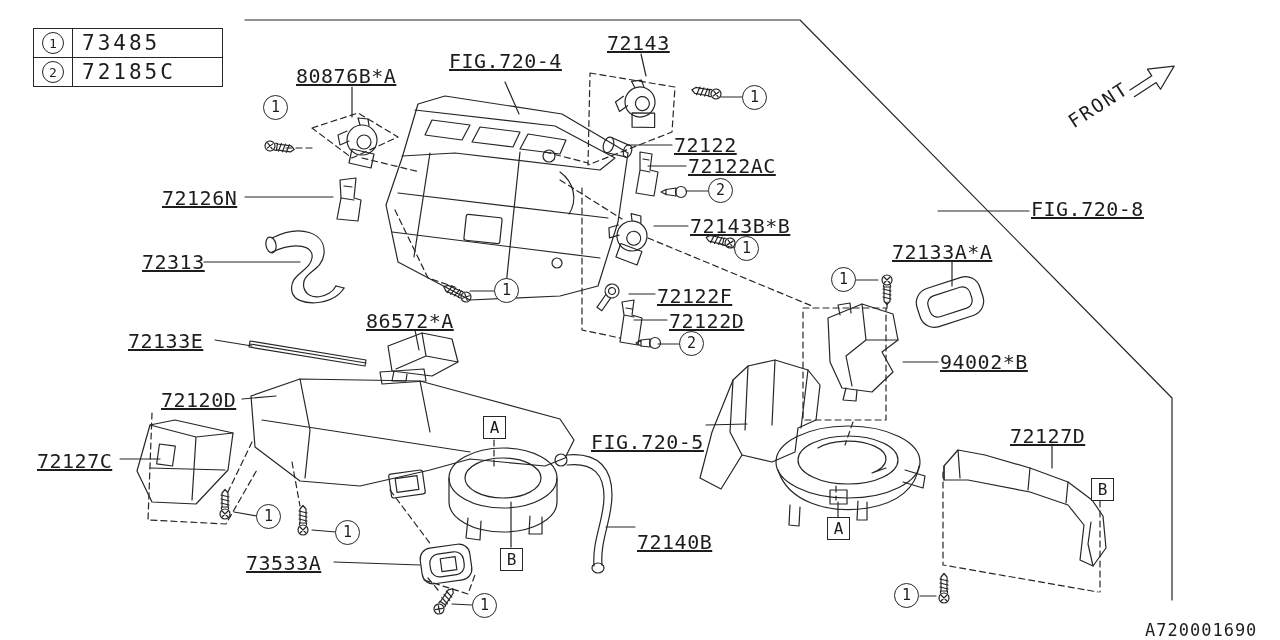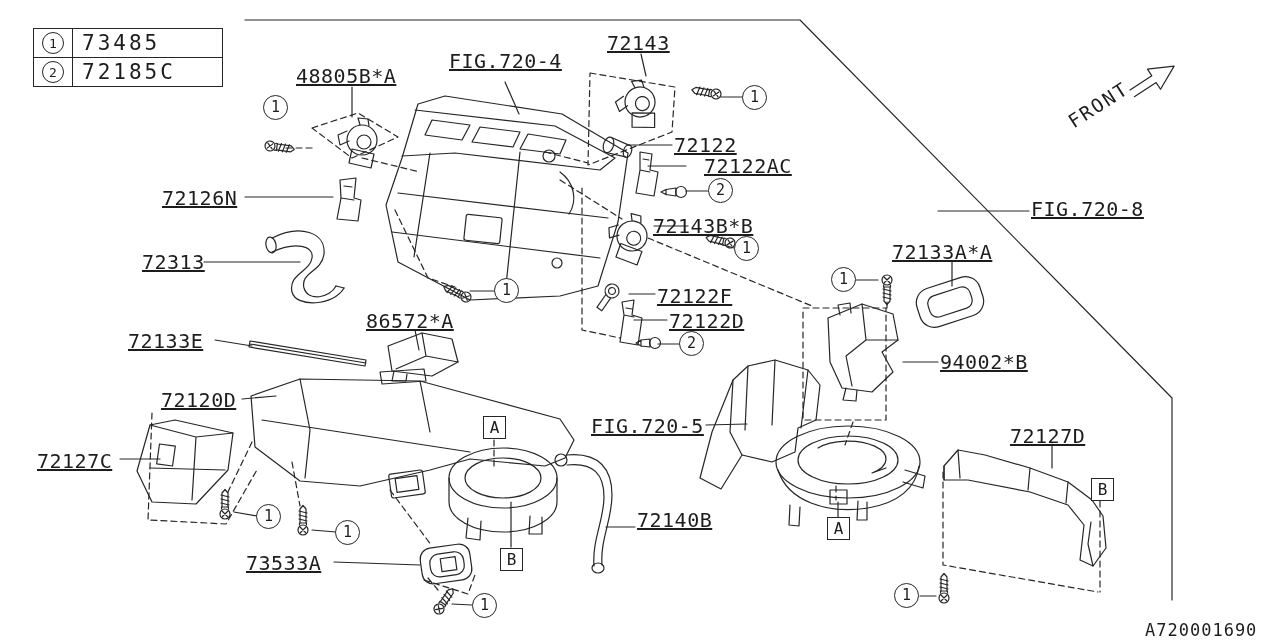--- a/index.html
+++ b/index.html
@@ -235,40 +235,40 @@
     <div class="legpart">73485</div>
   </div>
   <div class="legrow">
     <div class="legnum">
           <span>2</span>
         </div>
     <div class="legpart">72185C</div>
   </div>
 </div>
 
-<div class="plabel" style="left:296px;top:66px">48805B*A</div>
+<div class="plabel" style="left:296px;top:66px">80876B*A</div>
 <div class="plabel" style="left:449px;top:51px">FIG.720-4</div>
 <div class="plabel" style="left:607px;top:33px">72143</div>
 <div class="plabel" style="left:674px;top:135px">72122</div>
-<div class="plabel" style="left:704px;top:156px">72122AC</div>
-<div class="plabel" style="left:653px;top:216px">72143B*B</div>
+<div class="plabel" style="left:688px;top:156px">72122AC</div>
+<div class="plabel" style="left:690px;top:216px">72143B*B</div>
 <div class="plabel" style="left:162px;top:188px">72126N</div>
 <div class="plabel" style="left:142px;top:252px">72313</div>
 <div class="plabel" style="left:657px;top:286px">72122F</div>
 <div class="plabel" style="left:669px;top:311px">72122D</div>
 <div class="plabel" style="left:128px;top:331px">72133E</div>
 <div class="plabel" style="left:366px;top:311px">86572*A</div>
 <div class="plabel" style="left:892px;top:242px">72133A*A</div>
 <div class="plabel" style="left:940px;top:352px">94002*B</div>
 <div class="plabel" style="left:1031px;top:199px">FIG.720-8</div>
 <div class="plabel" style="left:161px;top:390px">72120D</div>
 <div class="plabel" style="left:37px;top:451px">72127C</div>
 <div class="plabel" style="left:246px;top:553px">73533A</div>
-<div class="plabel" style="left:591px;top:416px">FIG.720-5</div>
-<div class="plabel" style="left:637px;top:510px">72140B</div>
+<div class="plabel" style="left:591px;top:432px">FIG.720-5</div>
+<div class="plabel" style="left:637px;top:532px">72140B</div>
 <div class="plabel" style="left:1010px;top:426px">72127D</div>
 
 <div class="co" style="left:263px;top:95px">1</div>
 <div class="co" style="left:742px;top:85px">1</div>
 <div class="co" style="left:734px;top:236px">1</div>
 <div class="co" style="left:494px;top:278px">1</div>
 <div class="co" style="left:831px;top:267px">1</div>
 <div class="co" style="left:256px;top:504px">1</div>
 <div class="co" style="left:335px;top:520px">1</div>
 <div class="co" style="left:472px;top:593px">1</div>

